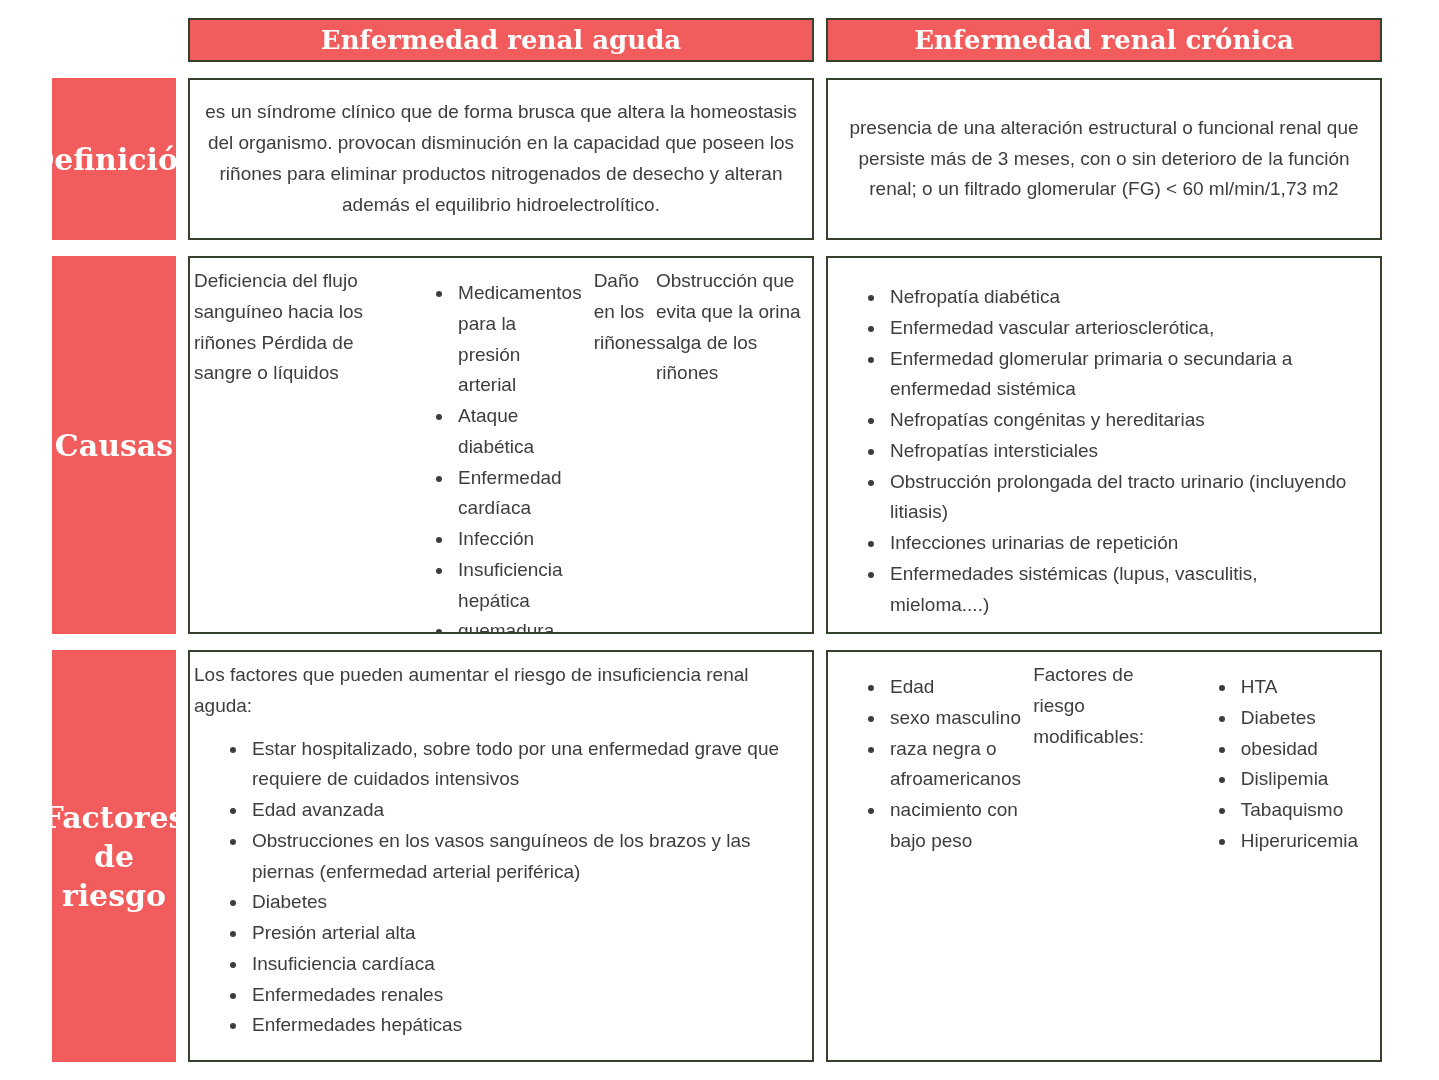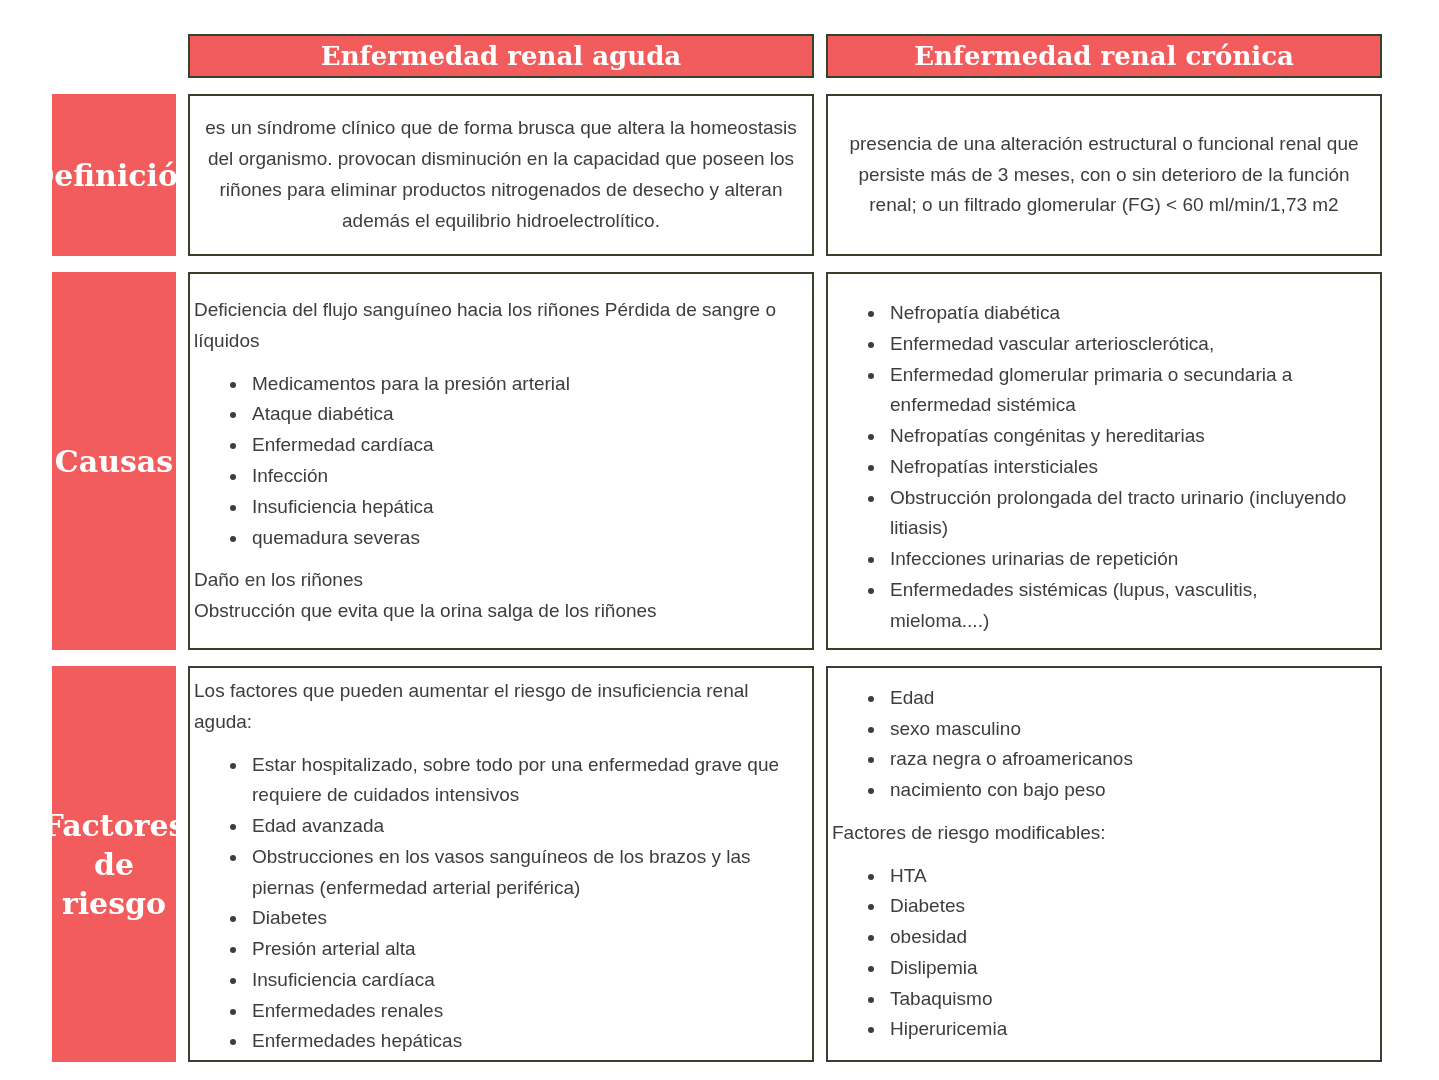--- a/index.html
+++ b/index.html
@@ -7,21 +7,21 @@
     padding: 0;
     background: #ffffff;
     font-family: "Liberation Sans", sans-serif;
   }
   .sheet {
     position: relative;
     width: 1439px;
     height: 1080px;
     background: #ffffff;
     box-sizing: border-box;
-    padding: 34px 53px 18px 52px;
+    padding: 18px 53px 18px 52px;
     overflow: hidden;
   }
   .grid {
     display: grid;
     grid-template-columns: 124px 626px 556px;
     grid-template-rows: 44px 162px 378px minmax(0, 1fr);
     column-gap: 12px;
     row-gap: 16px;
     height: 100%;
     box-sizing: border-box;
@@ -57,21 +57,21 @@
   }
   .cell.centered {
     display: flex;
     align-items: center;
     justify-content: center;
     text-align: center;
     padding: 8px 14px;
   }
   .cell.v-center {
     display: flex;
-    flex-direction: column;
+    flex-direction: row;
     justify-content: center;
   }
   .cell.pad {
     padding: 8px 10px 8px 4px;
   }
   .cell p {
     margin: 0;
   }
   .cell ul {
     margin: 12px;

